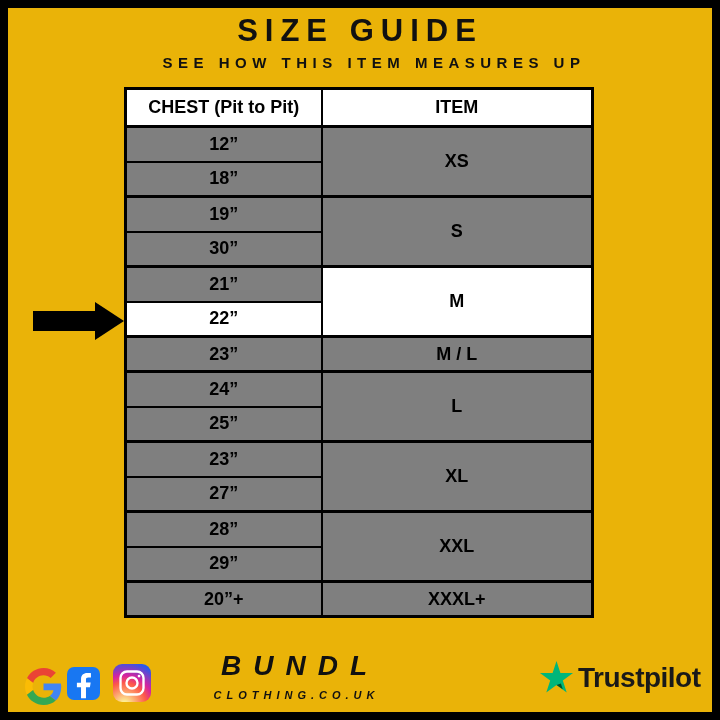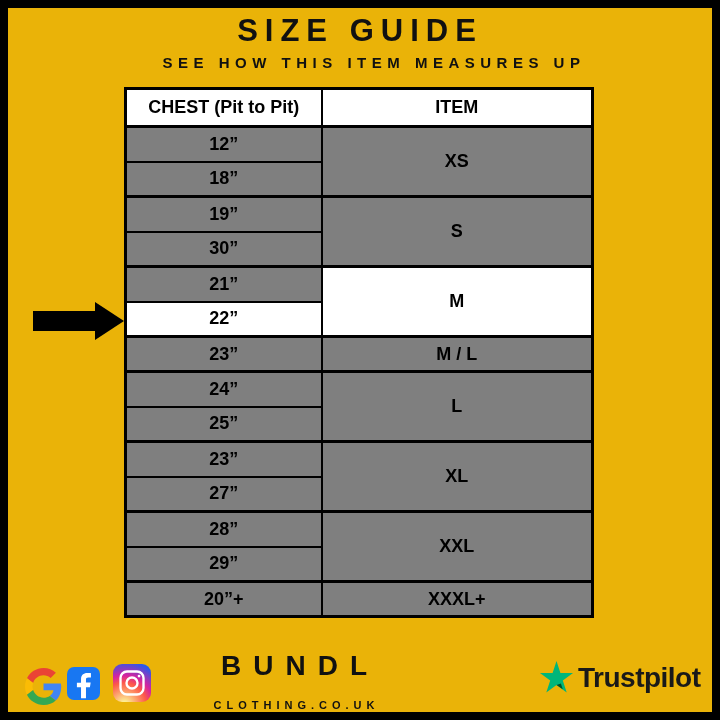--- a/index.html
+++ b/index.html
@@ -32,23 +32,23 @@
                  border-bottom:19px solid transparent; }
   .google-icon { position:absolute; left:25px; top:668px; width:37px; height:37px; }
   .facebook-icon { position:absolute; left:67px; top:667px; width:33px; height:33px;
                    background:#1877f2; border-radius:7px; display:flex;
                    align-items:center; justify-content:center; }
   .instagram-icon { position:absolute; left:113px; top:664px; width:38px; height:38px;
                     border-radius:9px; display:flex; align-items:center; justify-content:center;
                     background: radial-gradient(circle at 30% 107%, #fdf497 0%, #fdf497 5%,
                                 #fd5949 45%, #d6249f 60%, #285AEB 90%); }
 
-  .brand { position:absolute; top:650px; left:0; width:588px; text-align:center; color:#111; }
+  .brand { position:absolute; top:650px; left:0; width:588px; text-align:center; color:#111;font-style:italic; }
   .brand-name { font-size:28px; font-weight:800; letter-spacing:12px; text-indent:12px; }
-  .brand-domain { font-size:11px; font-weight:700; letter-spacing:5px; text-indent:5px; margin-top:17px; }
+  .brand-domain { font-size:11px; font-weight:700; letter-spacing:5px; text-indent:5px; margin-top:7px; }
 
   .trustpilot { position:absolute; left:539px; top:661px; display:flex; align-items:center; }
   .tp-text { font-size:28px; font-weight:700; color:#191919; margin-left:4px; letter-spacing:-0.5px; }
 </style>
 </head>
 <body>
 
 <div class="page">
   <div class="frame"></div>
 

